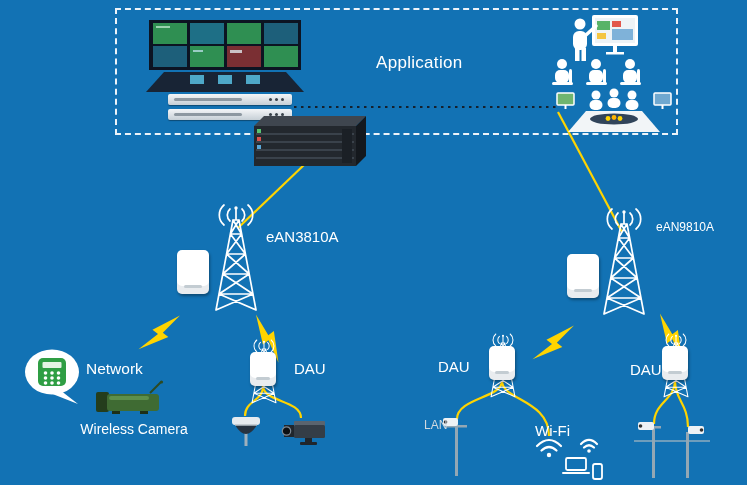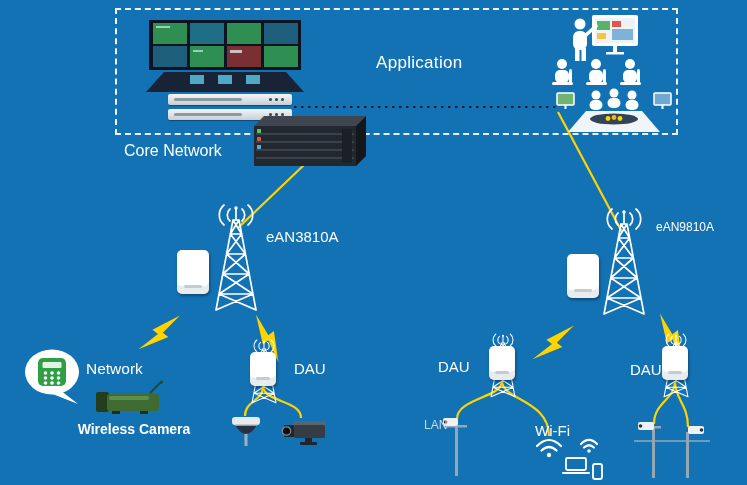--- a/index.html
+++ b/index.html
@@ -23,21 +23,21 @@
   .apbox .slot { position:absolute; left:22%; bottom:6px; width:56%; height:3px;
     background:#c3ccd2; border-radius:2px; }
   .server { position:absolute; left:168px; top:94px; width:124px; height:26px; z-index:3; }
   .srvbar { position:absolute; left:0; width:124px; height:11px; border-radius:2px;
     background:linear-gradient(#f4f6f8,#c6cfd6); box-shadow:0 1px 1px rgba(0,0,0,.35); }
   .srvbar .slot2 { position:absolute; left:6px; top:4px; width:68px; height:3px;
     background:#8d98a1; border-radius:2px; }
   .srvbar .led { position:absolute; right:8px; top:4px; width:3px; height:3px; border-radius:50%;
     background:#39424b; box-shadow:-6px 0 0 #39424b, -12px 0 0 #39424b; }
   .caption { position:absolute; left:28px; top:420px; width:212px; text-align:center;
-    color:#fff; font-size:14px; line-height:18px; z-index:4;font-weight:bold; }
+    color:#fff; font-size:14px; line-height:18px; z-index:4; }
   .wline { stroke:#fff; stroke-width:2.2; fill:none; stroke-linecap:round; }
 </style>
 </head>
 <body>
 
 <div id="canvas">
 
   <svg style="position:absolute;width:0;height:0" aria-hidden="true">
     <defs>
       <symbol id="tower" viewBox="0 0 80 112">
@@ -151,21 +151,20 @@
       <rect x="51.5" y="12" width="13" height="10" rx="5" fill="#fff"></rect>
     <circle cx="76" cy="9" r="4.5" fill="#fff"></circle>
       <rect x="69.5" y="14" width="13" height="10" rx="5" fill="#fff"></rect>
     <polygon points="12,46 104,46 86,25 30,25" fill="#f2f5f7"></polygon>
     <ellipse cx="58" cy="33" rx="24" ry="5.5" fill="#31445a"></ellipse>
     <circle cx="52" cy="32.5" r="2.4" fill="#ffd400"></circle>
     <circle cx="58" cy="31.5" r="2.4" fill="#ffb300"></circle>
     <circle cx="64" cy="32.5" r="2.4" fill="#ffd400"></circle>
   </svg>
 
-  <div class="lbl" style="left:124px;top:142px;font-size:16px">Core Network</div>
   <svg class="icon" style="left:246px;top:114px" width="122" height="54" viewBox="0 0 122 54">
     <polygon points="8,12 110,12 120,2 18,2" fill="#3f464f"></polygon>
     <polygon points="110,12 120,2 120,42 110,52" fill="#14181d"></polygon>
     <rect x="8" y="12" width="102" height="40" fill="#23282e"></rect>
     <line x1="10" y1="20" x2="108" y2="20" stroke="#3a424b" stroke-width="2"></line>
     <line x1="10" y1="28" x2="108" y2="28" stroke="#3a424b" stroke-width="2"></line>
     <line x1="10" y1="36" x2="108" y2="36" stroke="#3a424b" stroke-width="2"></line>
     <line x1="10" y1="44" x2="108" y2="44" stroke="#3a424b" stroke-width="2"></line>
     <rect x="11" y="15" width="4" height="4" fill="#58c472"></rect>
     <rect x="11" y="23" width="4" height="4" fill="#d9534f"></rect>

